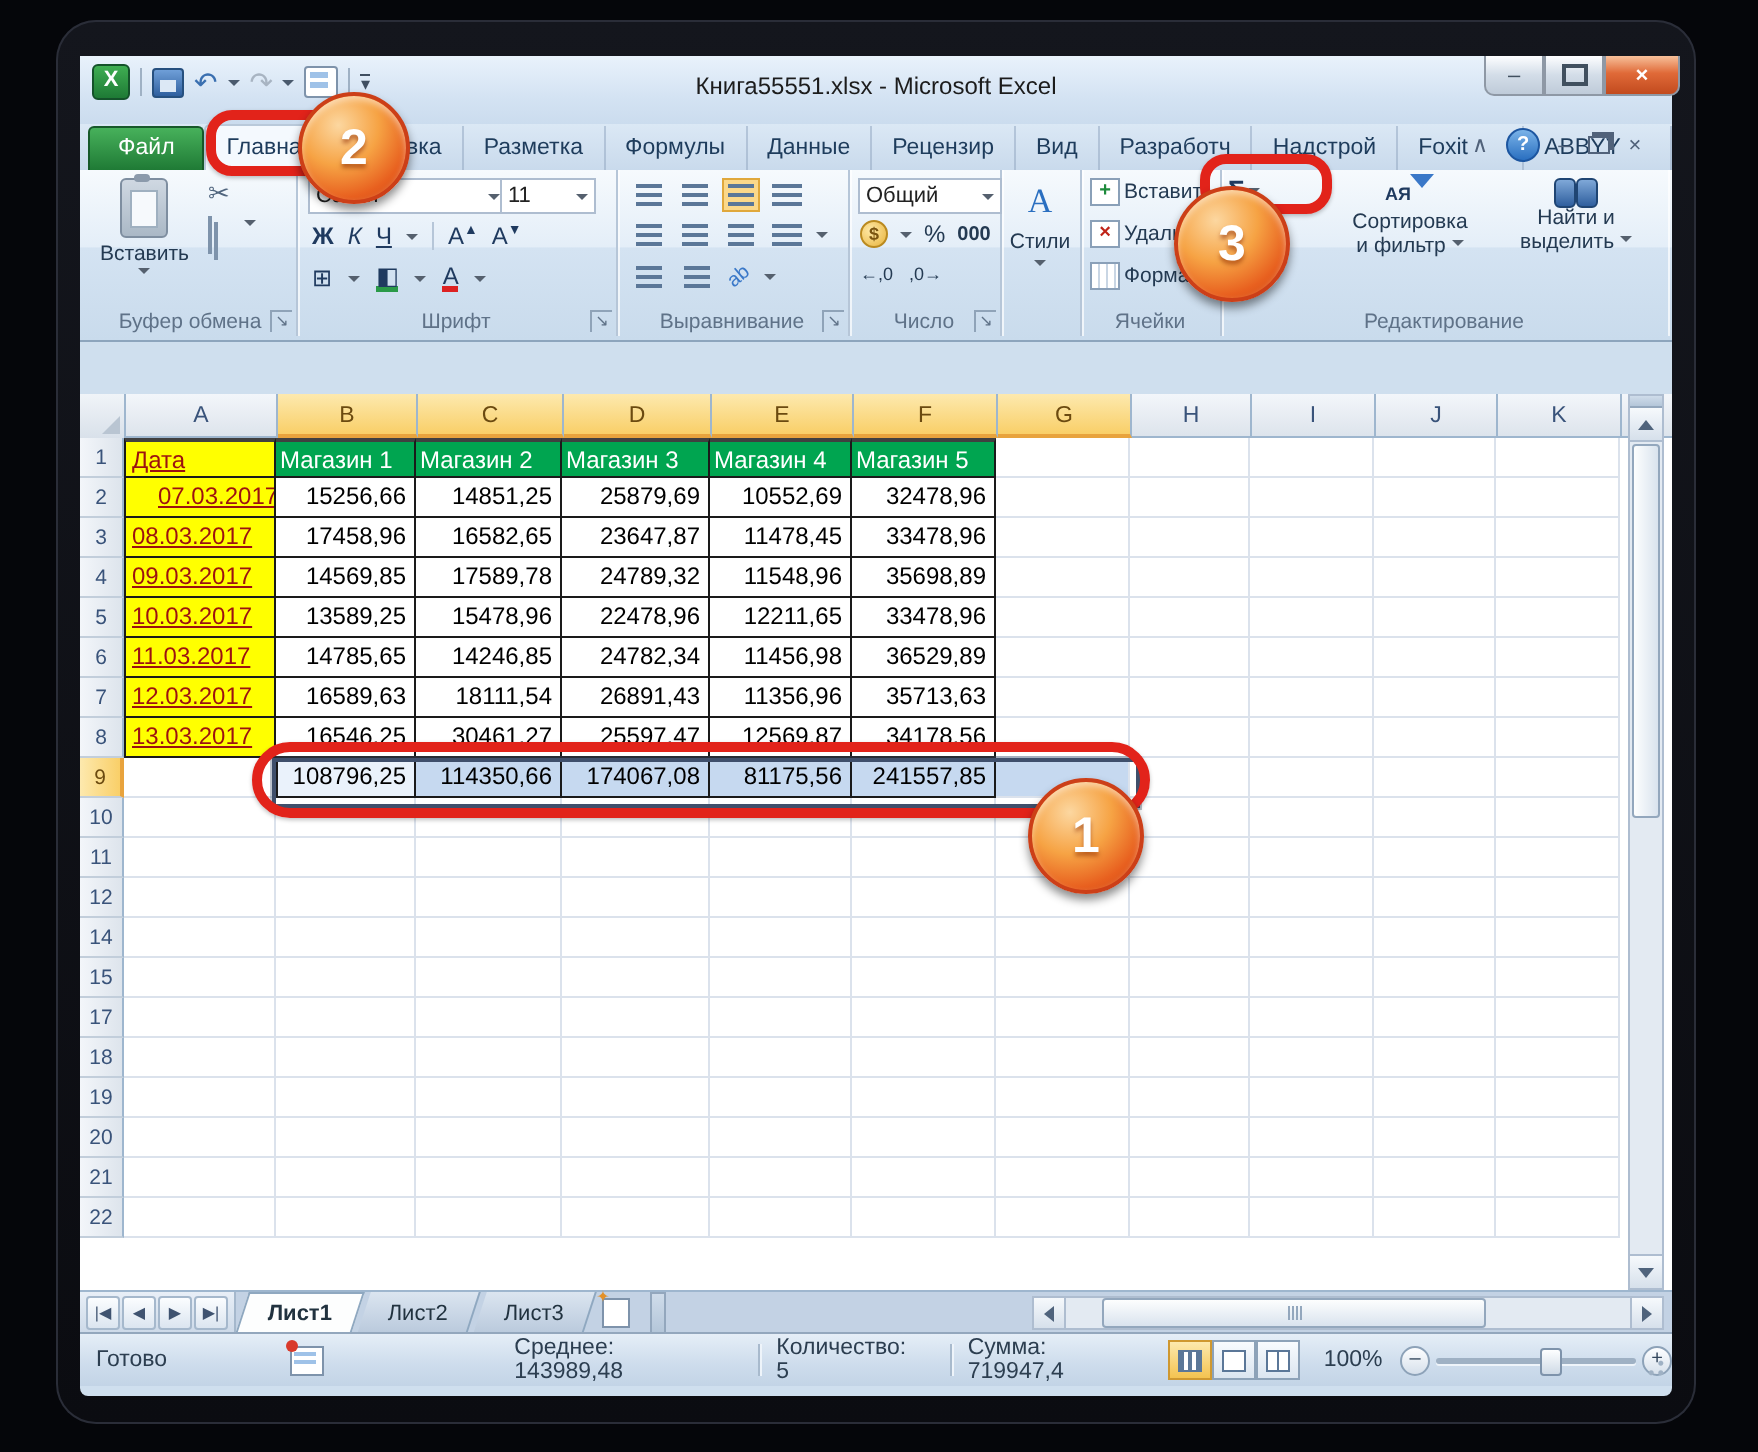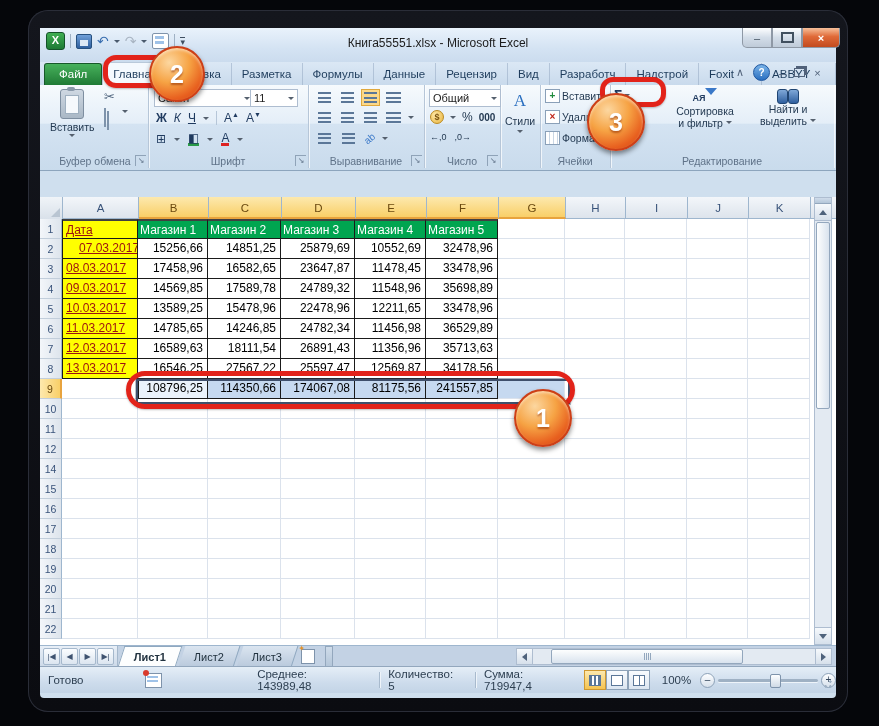--- a/index.html
+++ b/index.html
@@ -499,21 +499,21 @@
           <div class="gc" style="width: 67px;"></div>
           <div class="gc" style="width: 60px;"></div>
           <div class="gc" style="width: 62px;"></div>
           <div class="gc" style="width: 61px;"></div>
           <div class="gc" style="width: 62px;"></div>
         </div>
         <div class="grow">
           <div class="rhdr">8</div>
           <div class="gc yellow tbl tfirst" style="width: 76px;">13.03.2017</div>
           <div class="gc num tbl" style="width: 70px;">16546,25</div>
-          <div class="gc num tbl" style="width: 73px;">27567,22</div>
+          <div class="gc num tbl" style="width: 73px;">30461,27</div>
           <div class="gc num tbl" style="width: 74px;">25597,47</div>
           <div class="gc num tbl" style="width: 71px;">12569,87</div>
           <div class="gc num tbl" style="width: 72px;">34178,56</div>
           <div class="gc" style="width: 67px;"></div>
           <div class="gc" style="width: 60px;"></div>
           <div class="gc" style="width: 62px;"></div>
           <div class="gc" style="width: 61px;"></div>
           <div class="gc" style="width: 62px;"></div>
         </div>
         <div class="grow">
@@ -581,34 +581,20 @@
           <div class="gc" style="width: 71px;"></div>
           <div class="gc" style="width: 72px;"></div>
           <div class="gc" style="width: 67px;"></div>
           <div class="gc" style="width: 60px;"></div>
           <div class="gc" style="width: 62px;"></div>
           <div class="gc" style="width: 61px;"></div>
           <div class="gc" style="width: 62px;"></div>
         </div>
         <div class="grow">
           <div class="rhdr">15</div>
-          <div class="gc" style="width: 76px;"></div>
-          <div class="gc" style="width: 70px;"></div>
-          <div class="gc" style="width: 73px;"></div>
-          <div class="gc" style="width: 74px;"></div>
-          <div class="gc" style="width: 71px;"></div>
-          <div class="gc" style="width: 72px;"></div>
-          <div class="gc" style="width: 67px;"></div>
-          <div class="gc" style="width: 60px;"></div>
-          <div class="gc" style="width: 62px;"></div>
-          <div class="gc" style="width: 61px;"></div>
-          <div class="gc" style="width: 62px;"></div>
-        </div>
-        <div class="grow">
-          <div class="rhdr">16</div>
           <div class="gc" style="width: 76px;"></div>
           <div class="gc" style="width: 70px;"></div>
           <div class="gc" style="width: 73px;"></div>
           <div class="gc" style="width: 74px;"></div>
           <div class="gc" style="width: 71px;"></div>
           <div class="gc" style="width: 72px;"></div>
           <div class="gc" style="width: 67px;"></div>
           <div class="gc" style="width: 60px;"></div>
           <div class="gc" style="width: 62px;"></div>
           <div class="gc" style="width: 61px;"></div>

